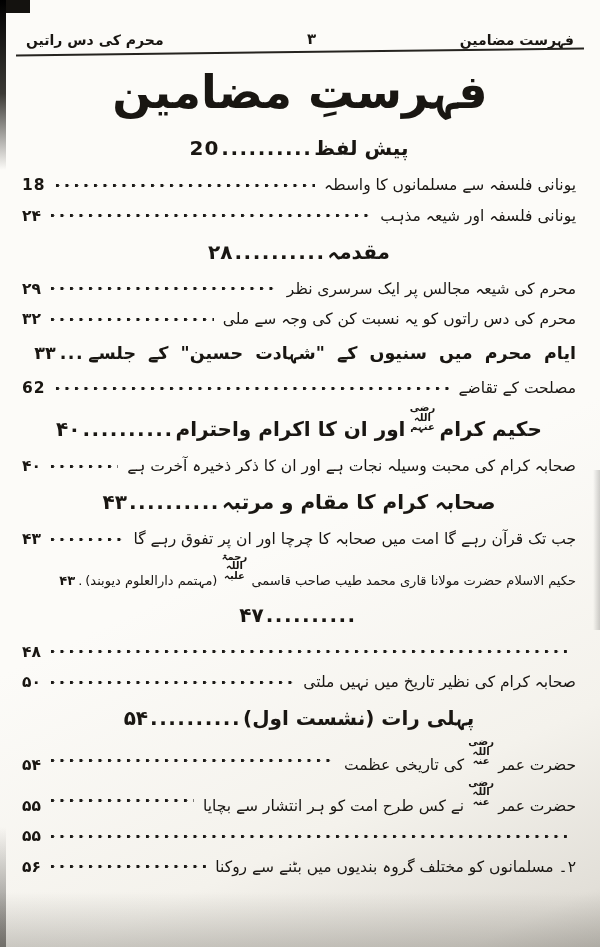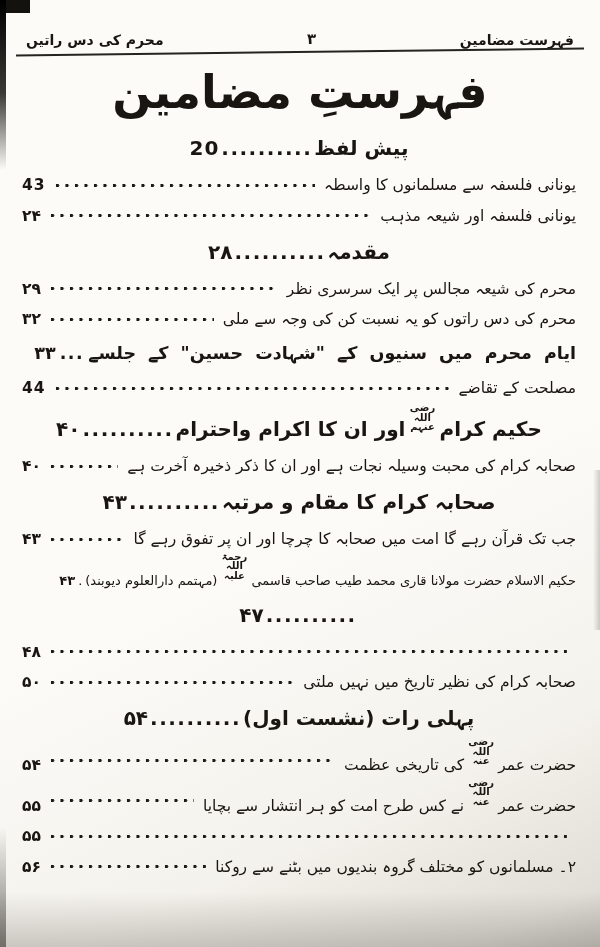--- a/index.html
+++ b/index.html
@@ -104,21 +104,21 @@
 
   <div class="toc">
       <div class="row chapter">
         <span class="t">پیش لفظ</span>
         <span class="dots">..........</span>
         <span class="page-num">20</span>
       </div>
       <div class="row normal">
         <span class="t">یونانی فلسفہ سے مسلمانوں کا واسطہ</span>
         <span class="leader"></span>
-        <span class="page-num">43</span>
+        <span class="page-num">18</span>
       </div>
       <div class="row normal">
         <span class="t">یونانی فلسفہ اور شیعہ مذہب</span>
         <span class="leader"></span>
         <span class="page-num">۲۴</span>
       </div>
       <div class="row chapter">
         <span class="t">مقدمہ</span>
         <span class="dots">..........</span>
         <span class="page-num">۲۸</span>
@@ -134,21 +134,21 @@
         <span class="page-num">۳۲</span>
       </div>
       <div class="row boldline">
         <span class="t">ایام محرم میں سنیوں کے "شہادت حسین" کے جلسے</span>
         <span class="dots">...</span>
         <span class="page-num">۳۳</span>
       </div>
       <div class="row normal">
         <span class="t">مصلحت کے تقاضے</span>
         <span class="leader"></span>
-        <span class="page-num">44</span>
+        <span class="page-num">62</span>
       </div>
       <div class="row chapter">
         <span class="t"><span>حکیم کرام</span><span class="hon">رضی اللہ عنہم</span><span>اور ان کا اکرام واحترام</span></span>
         <span class="dots">..........</span>
         <span class="page-num">۴۰</span>
       </div>
       <div class="row normal">
         <span class="t">صحابہ کرام کی محبت وسیلہ نجات ہے اور ان کا ذکر ذخیرہ آخرت ہے</span>
         <span class="leader"></span>
         <span class="page-num">۴۰</span>

